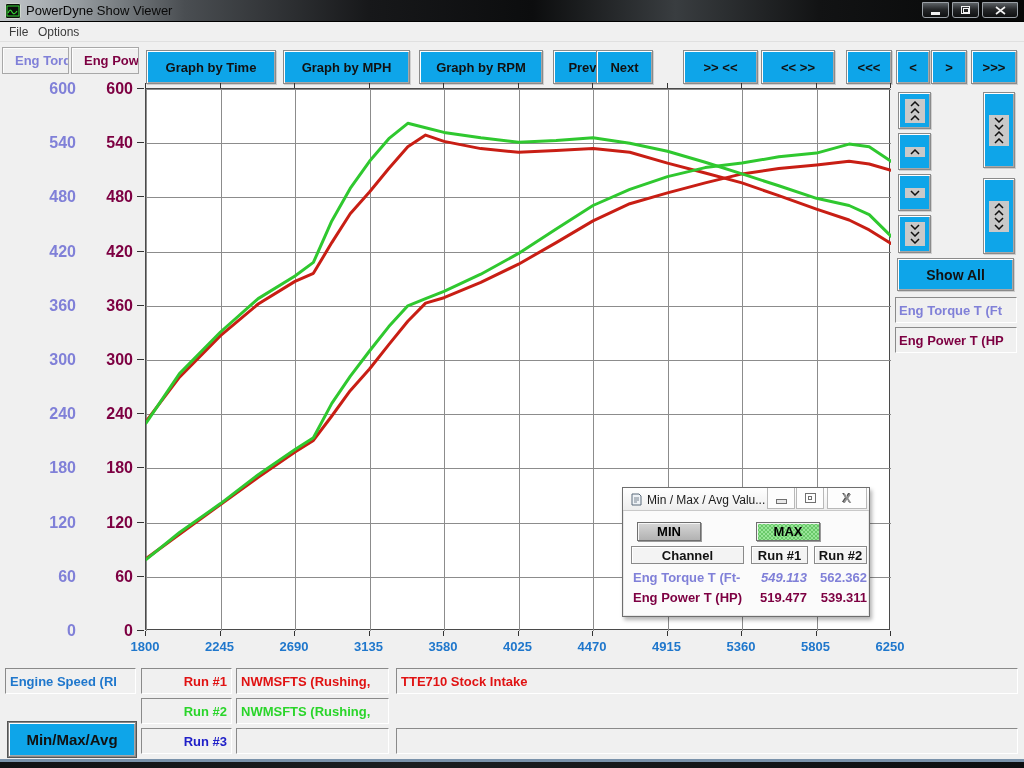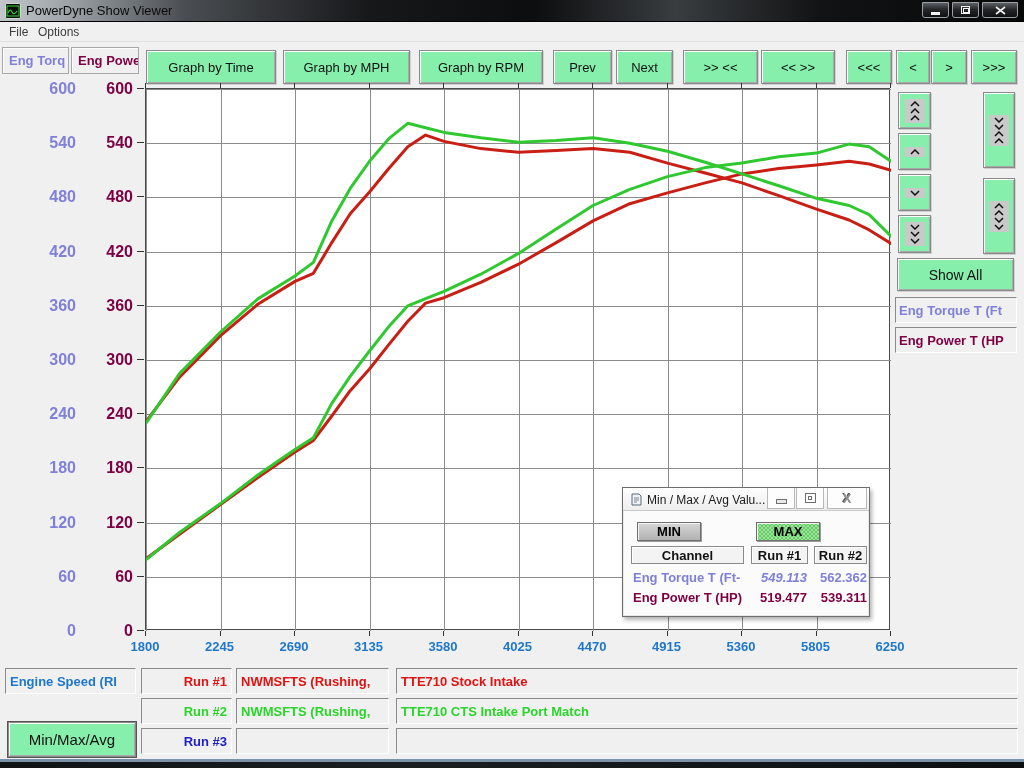--- a/index.html
+++ b/index.html
@@ -23,30 +23,30 @@
   .glyph-min { width:9px; height:3px; background:#f2f2f2; margin-top:6px; }
   .glyph-max { width:9px; height:8px; border:1px solid #f2f2f2; position:relative; }
   .glyph-max:before { content:""; position:absolute; left:1px; top:1px; width:4px; height:3px; border:1px solid #f2f2f2; }
 
   
   .menubar { position:absolute; left:0; top:22px; width:1024px; height:20px; background:#f0f0f0;
     border-bottom:1px solid #e0e0e0; font-size:12px; color:#3c3c3c; }
   .menuitem { position:absolute; top:3px; }
 
   
-  .btn { position:absolute; background:#86efac; border:1px solid #8a8a8a;
+  .btn { position:absolute; background:#0ea5e9; border:1px solid #8a8a8a;
     box-shadow:inset 1px 1px 0 #ffffff, inset -1px -1px 0 #a8a8a8, 1px 1px 0 #cfcfcf;
-    font-weight:400; font-size:13px; color:#111; display:flex; align-items:center; justify-content:center;
+    font-weight:700; font-size:13px; color:#111; display:flex; align-items:center; justify-content:center;
     white-space:nowrap; overflow:hidden; }
   .sunken { position:absolute; background:#f0f0f0; border:1px solid;
     border-color:#8a8a8a #ffffff #ffffff #8a8a8a; font-weight:700; font-size:13px;
     white-space:nowrap; overflow:hidden; display:flex; align-items:center; padding:0 4px; }
   .tab { position:absolute; background:#f0f0f0; border:1px solid #a8a8a8;
     box-shadow:inset 1px 1px 0 #fdfdfd; font-weight:700; font-size:13px;
-    display:flex; align-items:center; padding:0 6px; white-space:nowrap; overflow:hidden; }
+    display:flex; align-items:center; padding:0 12px; white-space:nowrap; overflow:hidden; }
 
   
   #plot { position:absolute; left:145px; top:88px; width:745px; height:542px;
     background:#ffffff; border:1px solid #4a4a4a; }
   #plot svg { display:block; }
   .ylab { position:absolute; font-weight:700; font-size:16px; text-align:right; width:70px; }
   .xlab { position:absolute; font-weight:700; font-size:13px; text-align:center; width:70px; }
   .tickmark { position:absolute; background:#333; }
 
   
@@ -123,21 +123,21 @@
       <span style="color: rgb(128, 128, 216);">Eng Torq</span>
     </div>
   <div class="tab" style="left:71px;top:47px;width:68px;height:27px">
       <span style="color: rgb(125, 0, 66);">Eng Powe</span>
     </div>
 
   <div class="btn" style="left:146px;top:50px;width:130px;height:34px">Graph by Time</div>
   <div class="btn" style="left:283px;top:50px;width:127px;height:34px">Graph by MPH</div>
   <div class="btn" style="left:419px;top:50px;width:124px;height:34px">Graph by RPM</div>
   <div class="btn" style="left:553px;top:50px;width:59px;height:34px">Prev</div>
-  <div class="btn" style="left:616px;top:50px;width:57px;height:34px">Next</div>
+  <div class="btn" style="left:596px;top:50px;width:57px;height:34px">Next</div>
   <div class="btn" style="left:683px;top:50px;width:75px;height:34px">&gt;&gt; &lt;&lt;</div>
   <div class="btn" style="left:761px;top:50px;width:74px;height:34px">&lt;&lt; &gt;&gt;</div>
   <div class="btn" style="left:846px;top:50px;width:46px;height:34px">&lt;&lt;&lt;</div>
   <div class="btn" style="left:896px;top:50px;width:34px;height:34px">&lt;</div>
   <div class="btn" style="left:931px;top:50px;width:36px;height:34px">&gt;</div>
   <div class="btn" style="left:971px;top:50px;width:46px;height:34px">&gt;&gt;&gt;</div>
 
   <div id="plot">
       <svg width="745" height="542">
         <line x1="0.5" y1="0" x2="0.5" y2="542" stroke="#8c8c8c" stroke-width="1" shape-rendering="crispEdges"></line>
@@ -295,23 +295,20 @@
     </div>
   <div class="sunken legendbox" style="left:396px;top:668px;width:622px;height:26px">
       <span style="color: rgb(224, 18, 18);">TTE710 Stock Intake</span>
     </div>
 
   <div class="sunken legendbox" style="left:141px;top:698px;width:91px;height:26px;justify-content:flex-end">
       <span style="color: rgb(42, 213, 42);">Run #2</span>
     </div>
   <div class="sunken legendbox" style="left:236px;top:698px;width:153px;height:26px">
       <span style="color: rgb(42, 213, 42);">NWMSFTS (Rushing,</span>
-    </div>
-  <div class="sunken legendbox" style="left:396px;top:698px;width:622px;height:26px">
-      <span style="color: rgb(42, 213, 42);">TTE710 CTS Intake Port Match</span>
     </div>
 
   <div class="sunken legendbox" style="left:141px;top:728px;width:91px;height:26px;justify-content:flex-end">
       <span style="color: rgb(32, 32, 200); text-align: center;">Run #3</span>
     </div>
   <div class="sunken legendbox" style="left:236px;top:728px;width:153px;height:26px">
       <span style="color: rgb(32, 32, 200);"></span>
     </div>
   <div class="sunken legendbox" style="left:396px;top:728px;width:622px;height:26px">
       <span style="color: rgb(32, 32, 200);"></span>

